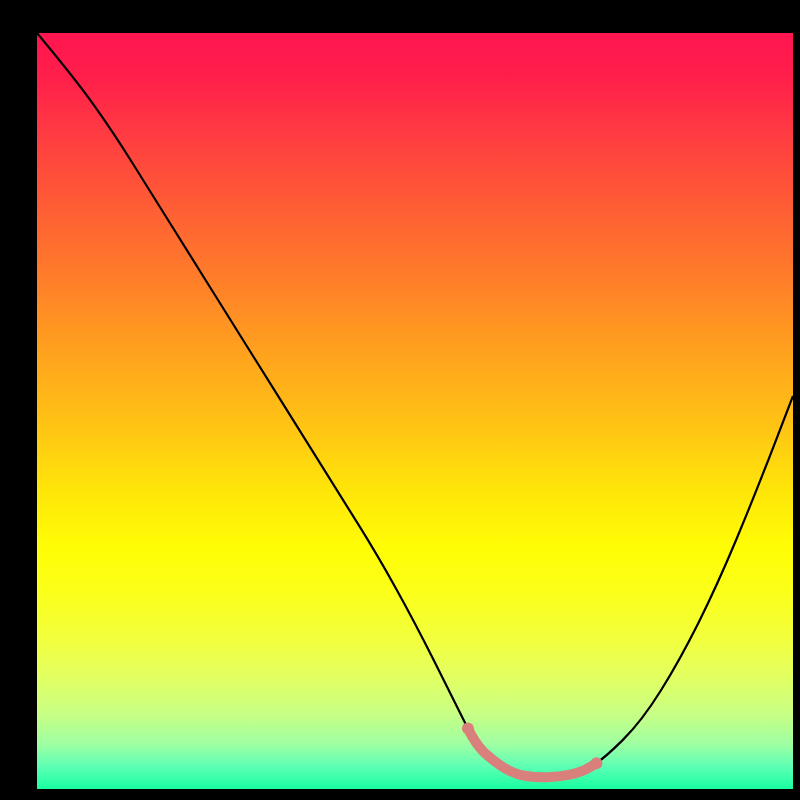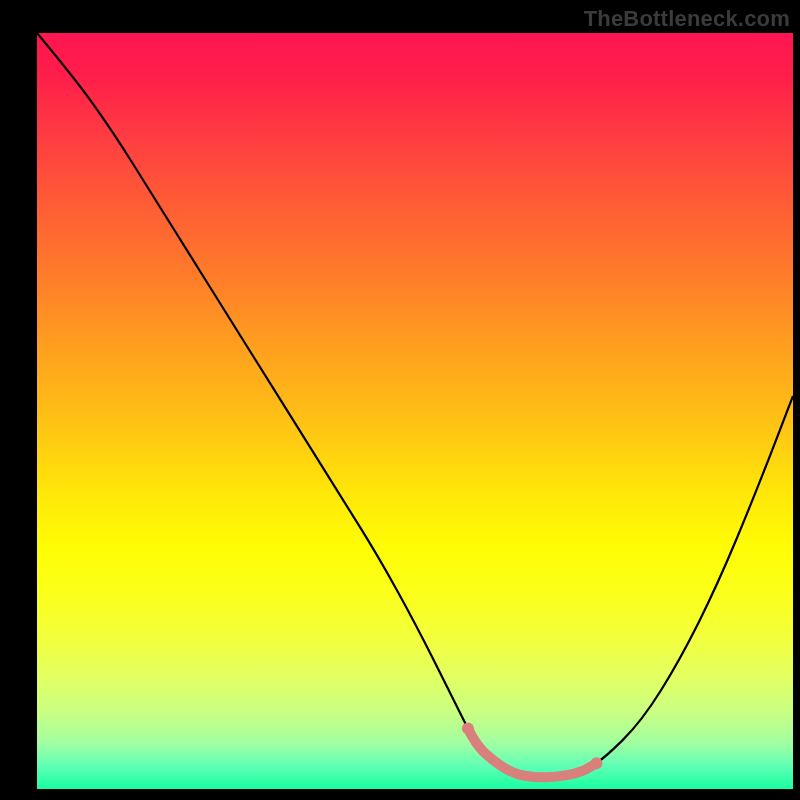--- a/index.html
+++ b/index.html
@@ -57,21 +57,20 @@
     height: 100%;
     z-index: 3;
   }
   .curve .main { fill: none; stroke: #000; stroke-width: 2.2; }
   .curve .soft { fill: none; stroke: #d97f7c; stroke-width: 10; stroke-linecap: round; }
   .curve .dot  { fill: #d97f7c; }
 </style>
 </head>
 <body>
 <div class="frame">
-  <div class="watermark">TheBottleneck.com</div>
 
   <div class="plot">
     <div class="gradient"></div>
 
     <svg class="curve" viewBox="0 0 756 756" preserveAspectRatio="none">
 
       <path id="main-curve" class="main" d="M0.00 0.00 Q37.80 45.36 56.70 71.82 Q75.60 98.28 94.50 128.52 Q113.40 158.76 132.30 189.00 Q151.20 219.24 170.10 249.48 Q189.00 279.72 207.90 309.96 Q226.80 340.20 245.70 370.44 Q264.60 400.68 283.50 430.92 Q302.40 461.16 321.30 491.40 Q340.20 521.64 359.10 555.66 Q378.00 589.68 396.90 627.48 Q415.80 665.28 427.14 687.96 Q438.48 710.64 446.04 718.20 Q453.60 725.76 464.94 733.32 Q476.28 740.88 487.62 742.77 Q498.96 744.66 510.30 744.28 Q521.64 743.90 532.98 741.64 Q544.32 739.37 555.66 732.56 Q567.00 725.76 585.90 706.86 Q604.80 687.96 623.70 657.72 Q642.60 627.48 661.50 589.68 Q680.40 551.88 699.30 506.52 Q718.20 461.16 737.10 412.02 L756.00 362.88"></path>
 
       <path id="soft-curve" class="soft" d="M430.92 695.52 Q438.48 710.64 446.04 718.20 Q453.60 725.76 464.94 733.32 Q476.28 740.88 487.62 742.77 Q498.96 744.66 510.30 744.28 Q521.64 743.90 532.98 741.64 Q544.32 739.37 551.88 734.83 L559.44 730.30"></path>
 

